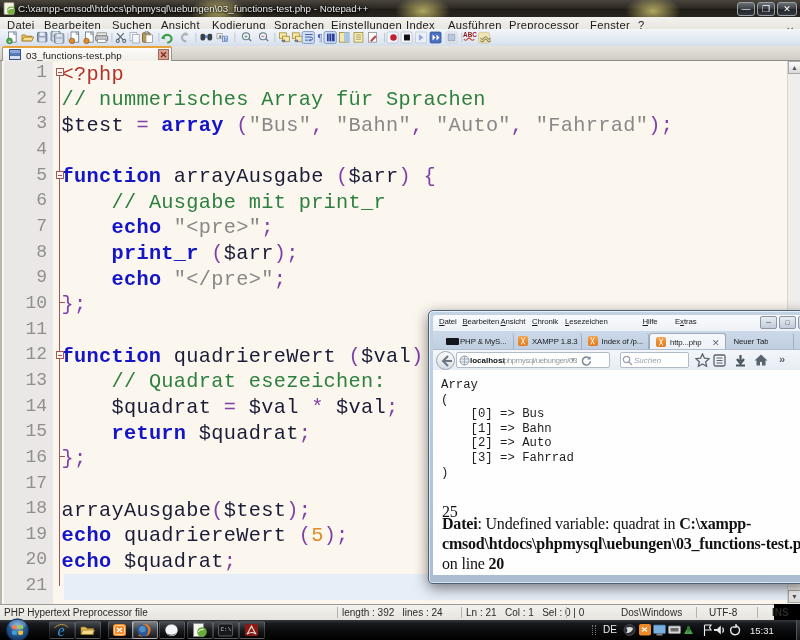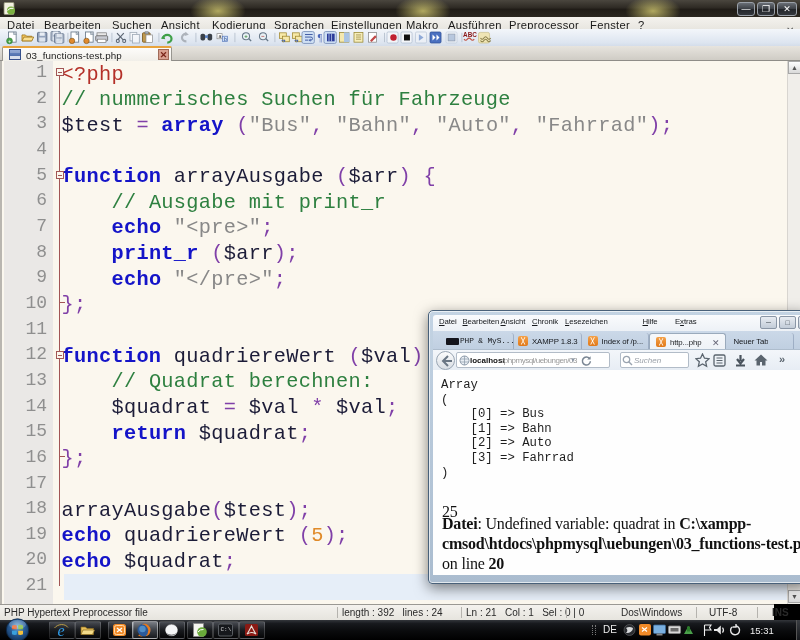--- a/index.html
+++ b/index.html
@@ -93,34 +93,35 @@
 
 <div class="abs" id="titlebar">
   <div class="tglow" style="left:190px;"></div>
   <div class="tglow" style="left:395px;"></div>
   <div class="tglow" style="left:625px;"></div>
   <svg style="position:absolute;left:3px;top:2px;" width="13" height="13">
       <rect x="1" y="0.5" width="10" height="12" rx="1" fill="#f2f0e0" stroke="#8a8a70" stroke-width="0.8"></rect>
       <circle cx="8" cy="8.5" r="4" fill="#7ab040"></circle>
       <path d="M4.5,8.5 q2,-3 6,-2.2" stroke="#fff" stroke-width="1" fill="none"></path>
     </svg>
+  <span id="titletext" style="color:#ececec;">C:\xampp-cmsod\htdocs\phpmysql\uebungen\03_functions-test.php - Notepad++</span>
   <div class="capbtn" style="left:737px;width:18px;">—</div>
   <div class="capbtn" style="left:757px;width:18px;">❐</div>
   <div class="capbtn" style="left:777px;width:20px;">✕</div>
 </div>
 
 <div class="abs" id="menubar">
   <span style="left:7px;">Datei</span>
   <span style="left:44px;">Bearbeiten</span>
   <span style="left:112px;">Suchen</span>
   <span style="left:161px;">Ansicht</span>
   <span style="left:212px;">Kodierung</span>
   <span style="left:274px;">Sprachen</span>
   <span style="left:331px;">Einstellungen</span>
-  <span style="left:406px;">Makro</span>
+  <span style="left:406px;">Index</span>
   <span style="left:448px;">Ausführen</span>
   <span style="left:509px;">Preprocessor</span>
   <span style="left:590px;">Fenster</span>
   <span style="left:638px;">?</span>
   <span style="left:786px;top:8px;color:#555;font-size:10px;">✕</span>
 </div>
 
 <div class="abs" id="toolbar"><svg width="800" height="17">
       <g transform="translate(1.27,1.27) scale(0.85)">
         <g opacity="1">
@@ -412,32 +413,32 @@
     <span class="ttext">03_functions-test.php</span>
     <div style="position:absolute;left:155px;top:1px;width:11px;height:11px;background:#d8a090;border:1px solid #a06a58;color:#7a2418;font-size:9px;line-height:10px;text-align:center;font-weight:bold;">✕</div>
   </div>
 </div>
 
 <div class="abs" id="editor">
   <div id="caretline"></div>
   <div id="nummargin"></div>
   <div id="foldline"></div>
   <div id="codeblock"><span class="rd">&lt;?php</span>
-<span class="cm">// nummerisches Suchen für Fahrzeuge</span>
+<span class="cm">// nummerisches Array für Sprachen</span>
 $test <span class="pu">=</span> <span class="kw">array</span> <span class="pu">(</span><span class="st">"Bus"</span><span class="pu">,</span> <span class="st">"Bahn"</span><span class="pu">,</span> <span class="st">"Auto"</span><span class="pu">,</span> <span class="st">"Fahrrad"</span><span class="pu">);</span>
 
 <span class="kw">function</span> arrayAusgabe <span class="pu">(</span>$arr<span class="pu">)</span> <span class="pu">{</span>
     <span class="cm">// Ausgabe mit print_r</span>
     <span class="kw">echo</span> <span class="st">"&lt;pre&gt;"</span><span class="pu">;</span>
     <span class="kw">print_r</span> <span class="pu">(</span>$arr<span class="pu">);</span>
     <span class="kw">echo</span> <span class="st">"&lt;/pre&gt;"</span><span class="pu">;</span>
 <span class="pu">};</span>
 
 <span class="kw">function</span> quadriereWert <span class="pu">(</span>$val<span class="pu">)</span> <span class="pu">{</span>
-    <span class="cm">// Quadrat berechnen:</span>
+    <span class="cm">// Quadrat esezeichen:</span>
     $quadrat <span class="pu">=</span> $val <span class="pu">*</span> $val<span class="pu">;</span>
     <span class="kw">return</span> $quadrat<span class="pu">;</span>
 <span class="pu">};</span>
 
 arrayAusgabe<span class="pu">(</span>$test<span class="pu">);</span>
 <span class="kw">echo</span> quadriereWert <span class="pu">(</span><span class="nm">5</span><span class="pu">);</span>
 <span class="kw">echo</span> $quadrat<span class="pu">;</span>
 </div>
     <div id="linenums">1
 2
@@ -492,21 +493,21 @@
     <span style="left:67.5px;"><u>A</u>nsicht</span>
     <span style="left:99px;"><u>C</u>hronik</span>
     <span style="left:132px;"><u>L</u>esezeichen</span>
     <span style="left:194px;padding-left:48px;">E<u>x</u>tras</span>
     <span style="left:209.5px;"><u>H</u>ilfe</span>
     <div class="ffwbtn" style="left:327px;">─</div>
     <div class="ffwbtn" style="left:346px;">□</div>
     <div class="ffwbtn" style="left:365px;">✕</div>
   </div>
   <div id="fftabs">
-    <div class="fftab" style="left:7px;width:74px;font-family:Liberation Mono, monospace;">
+    <div class="fftab" style="left:7px;width:74px;">
       <div class="ffti" style="background:#14141c;width:13px;height:7px;top:4.5px;border-radius:1px;"></div>
         <span class="fftt">PHP &amp; MyS...</span>
     </div>
     <div class="fftab" style="left:79px;width:69.5px;">
       <div class="ffti oico">╳</div>
         <span class="fftt">XAMPP 1.8.3</span>
     </div>
     <div class="fftab" style="left:148.5px;width:67.5px;">
       <div class="ffti oico">╳</div>
         <span class="fftt">Index of /p...</span>

